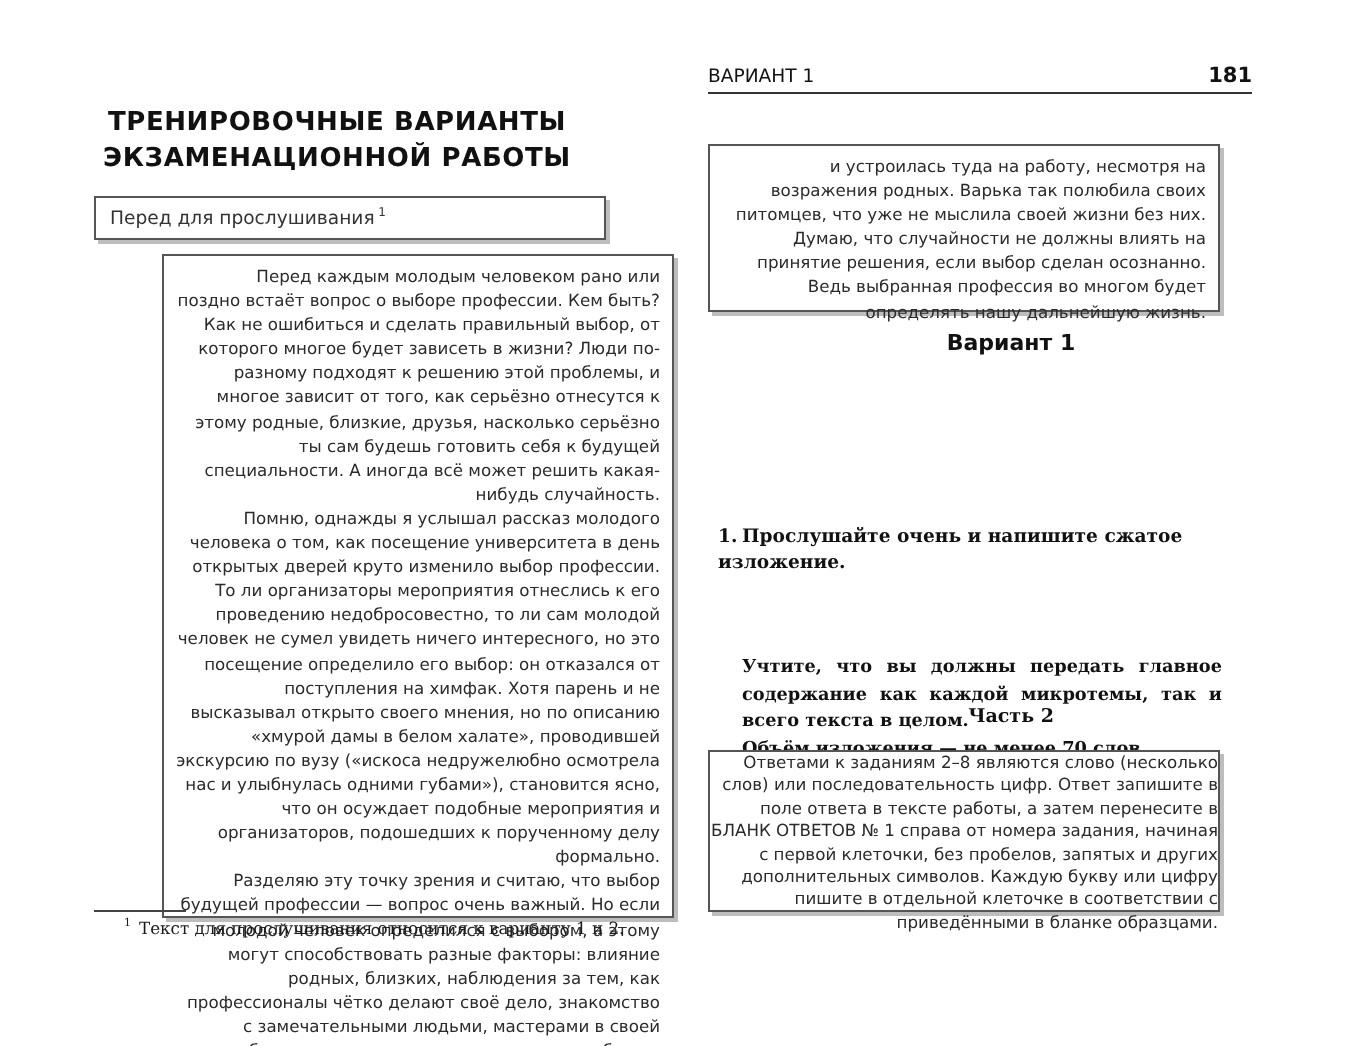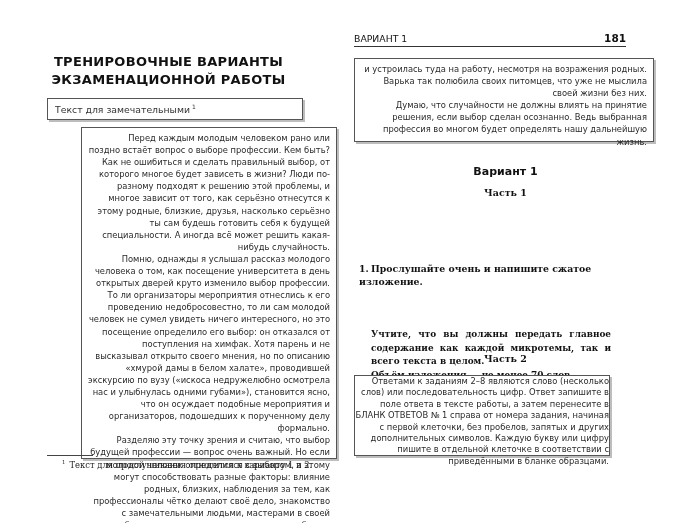--- a/index.html
+++ b/index.html
@@ -42,21 +42,21 @@
 
   
   .running-head {
     position:absolute; left:17px; top:33px; width:272px; height:13px;
     border-bottom:1px solid #333;
     font-family:"DejaVu Sans", sans-serif; font-size:9.3px; color:#111;
   }
   .running-title { position:absolute; left:0; top:0; }
   .page-number { position:absolute; right:0; top:-1px; font-weight:bold; font-size:10.5px; }
 
-  .text-box-right { left:17px; top:58px; width:254px; height:82px; left:17px;padding-left:44px; }
+  .text-box-right { left:17px; top:72px; width:254px; height:82px; left:17px; }
   .variant-title {
     position:absolute; left:0; width:337px; top:165px; text-align:center;
     font-family:"DejaVu Sans", sans-serif; font-weight:bold; font-size:11px; color:#111;
   }
   .part-title {
     position:absolute; left:0; width:337px; text-align:center;
     font-family:"DejaVu Serif", serif; font-weight:bold; font-size:9.5px; color:#111;
   }
   .part1 { top:187px; }
   .part2 { top:353px; }
@@ -76,21 +76,21 @@
 </head>
 <body>
 
 <div class="page left">
   <div class="main-title">
     <div>ТРЕНИРОВОЧНЫЕ ВАРИАНТЫ</div>
     <div>ЭКЗАМЕНАЦИОННОЙ РАБОТЫ</div>
   </div>
 
   <div class="box listen-label-box">
-    <span class="listen-label"><span>Текст для замечательными</span> <sup>1</sup></span>
+    <span class="listen-label"><span>Перед для прослушивания</span> <sup>1</sup></span>
   </div>
 
   <div class="box text-box-left">
     <div class="inner">
       <p class="para">Перед каждым молодым человеком рано или поздно встаёт вопрос о выборе профессии. Кем быть? Как не ошибиться и сделать правильный выбор, от которого многое будет зависеть в жизни? Люди по-разному подходят к решению этой проблемы, и многое зависит от того, как серьёзно отнесутся к этому родные, близкие, друзья, насколько серьёзно ты сам будешь готовить себя к будущей специальности. А иногда всё может решить какая-нибудь случайность.</p>
       <p class="para">Помню, однажды я услышал рассказ молодого человека о том, как посещение университета в день открытых дверей круто изменило выбор профессии. То ли организаторы мероприятия отнеслись к его проведению недобросовестно, то ли сам молодой человек не сумел увидеть ничего интересного, но это посещение определило его выбор: он отказался от поступления на химфак. Хотя парень и не высказывал открыто своего мнения, но по описанию «хмурой дамы в белом халате», проводившей экскурсию по вузу («искоса недружелюбно осмотрела нас и улыбнулась одними губами»), становится ясно, что он осуждает подобные мероприятия и организаторов, подошедших к порученному делу формально.</p>
       <p class="para">Разделяю эту точку зрения и считаю, что выбор будущей профессии — вопрос очень важный. Но если молодой человек определился с выбором, а этому могут способствовать разные факторы: влияние родных, близких, наблюдения за тем, как профессионалы чётко делают своё дело, знакомство с замечательными людьми, мастерами в своей области, — то надо следовать своему выбору и добиваться поставленной цели.</p>
 
     </div>
   </div>
@@ -106,21 +106,20 @@
   </div>
 
   <div class="box text-box-right">
     <div class="inner">
       <p class="para noindent">и устроилась туда на работу, несмотря на возражения родных. Варька так полюбила своих питомцев, что уже не мыслила своей жизни без них.</p>
       <p class="para">Думаю, что случайности не должны влиять на принятие решения, если выбор сделан осознанно. Ведь выбранная профессия во многом будет определять нашу дальнейшую жизнь.</p>
     </div>
   </div>
 
   <div class="variant-title">Вариант 1</div>
-  <div class="part-title part1">Часть 1</div>
 
 
   <div class="task">
     <div class="task-head"><span class="task-num">1.</span><span>Прослушайте очень и напишите сжатое изложение.</span></div>
     <div class="task-body">
       <p>Учтите, что вы должны передать главное содержание как каждой микротемы, так и всего текста в целом.</p>
       <p>Объём изложения — не менее 70 слов.</p>
       <p>Пишите изложение аккуратно, разборчивым почерком.</p>
     </div>
   </div>

